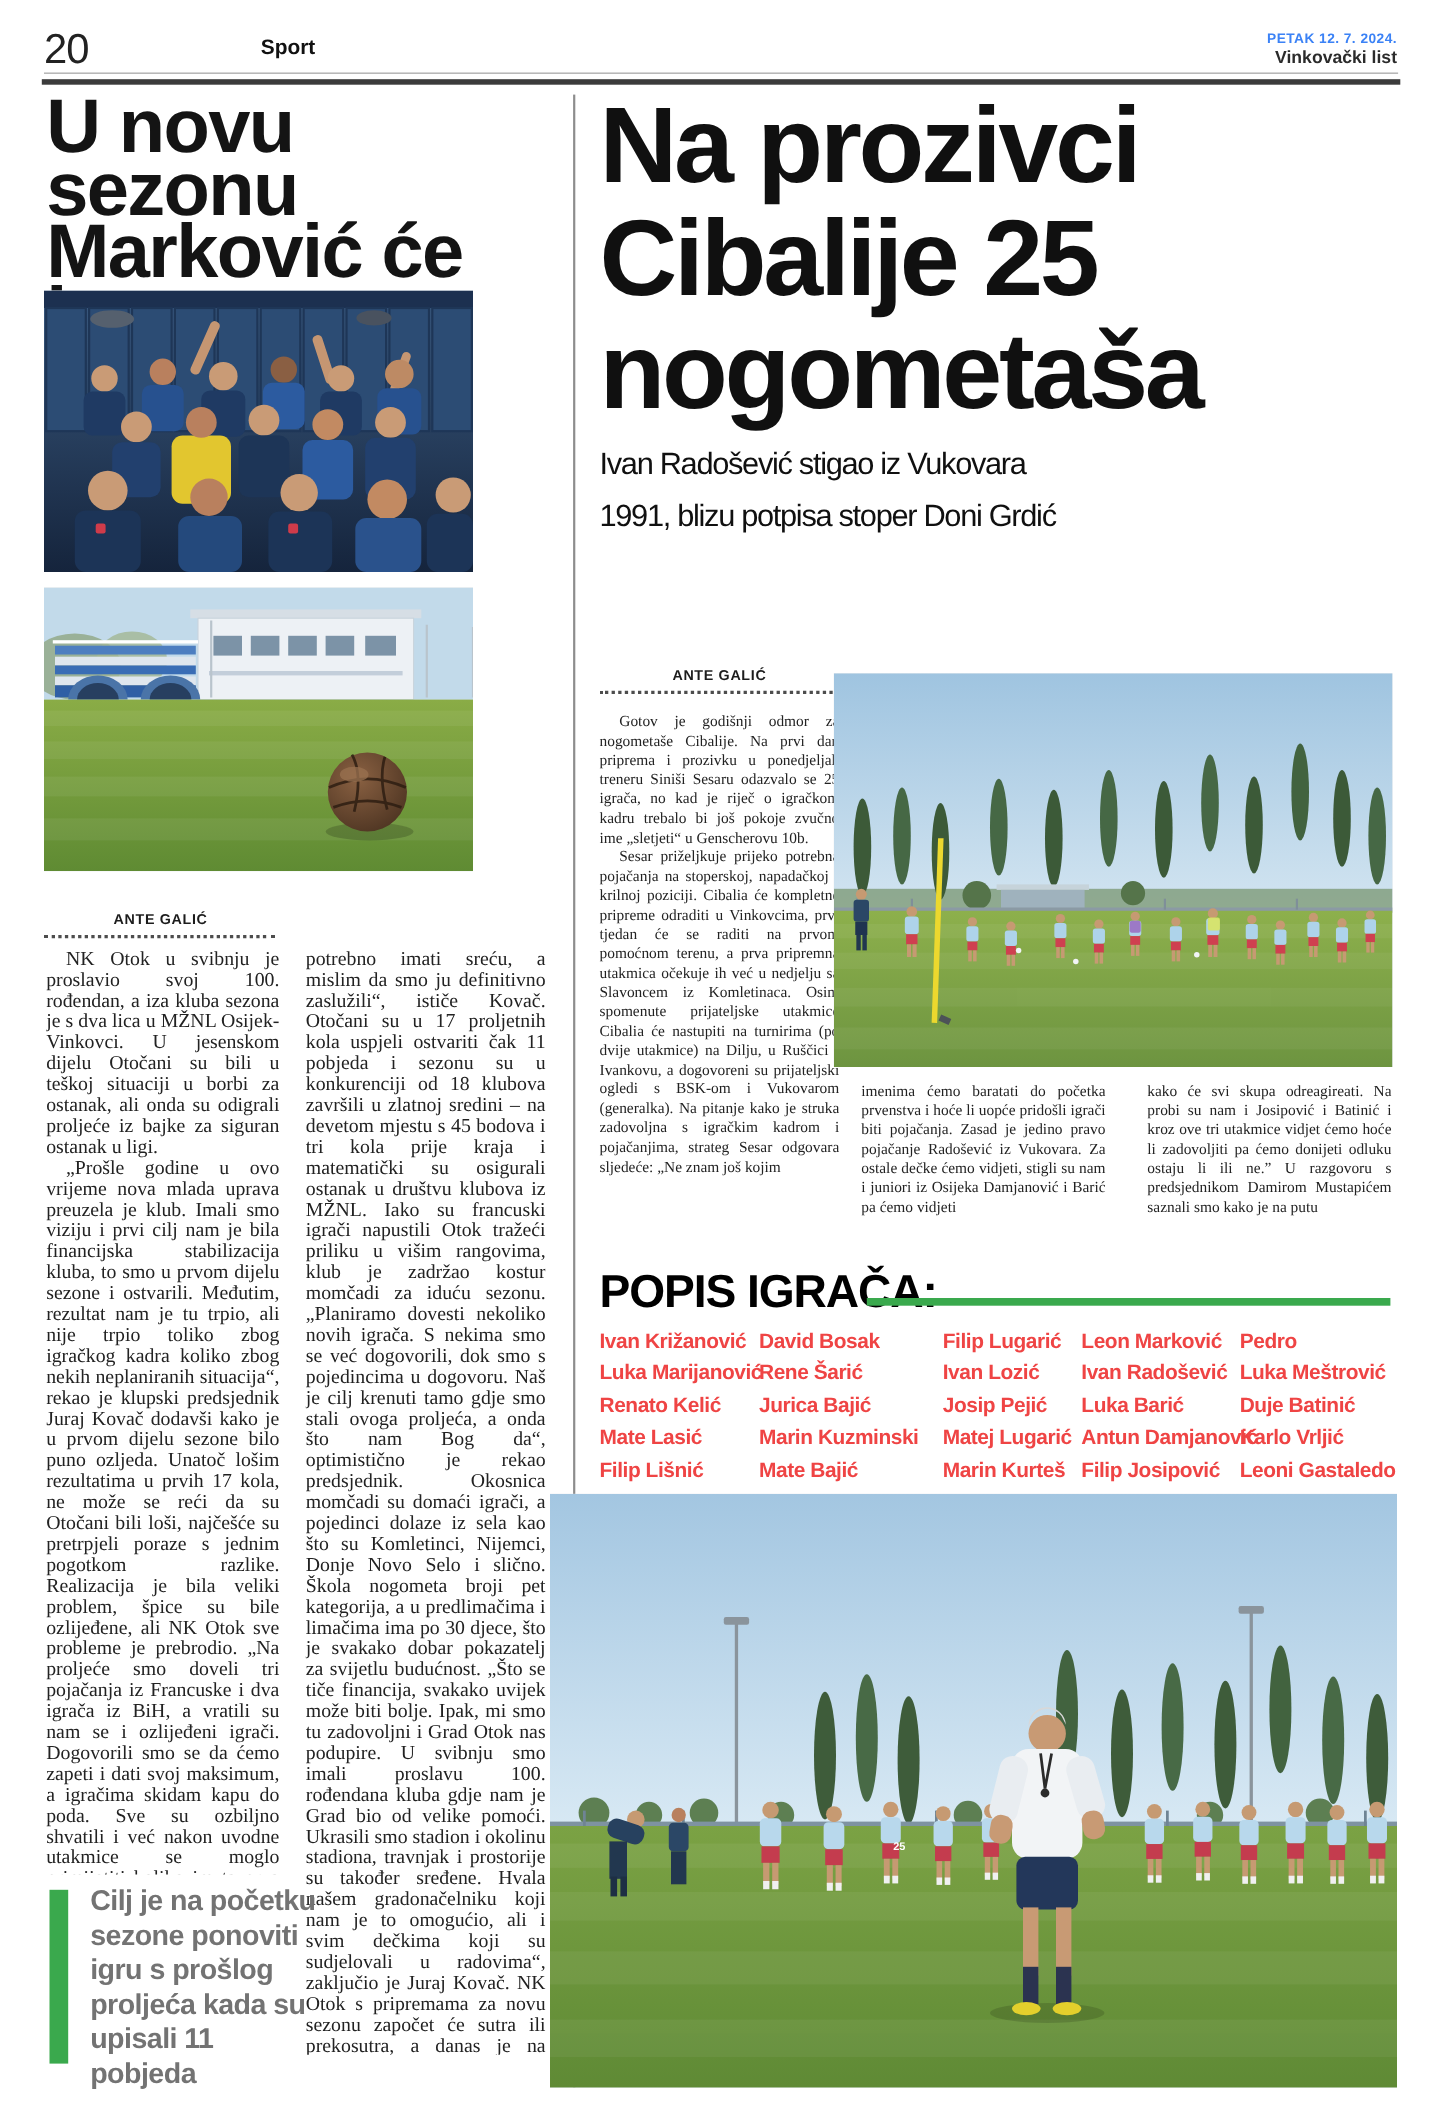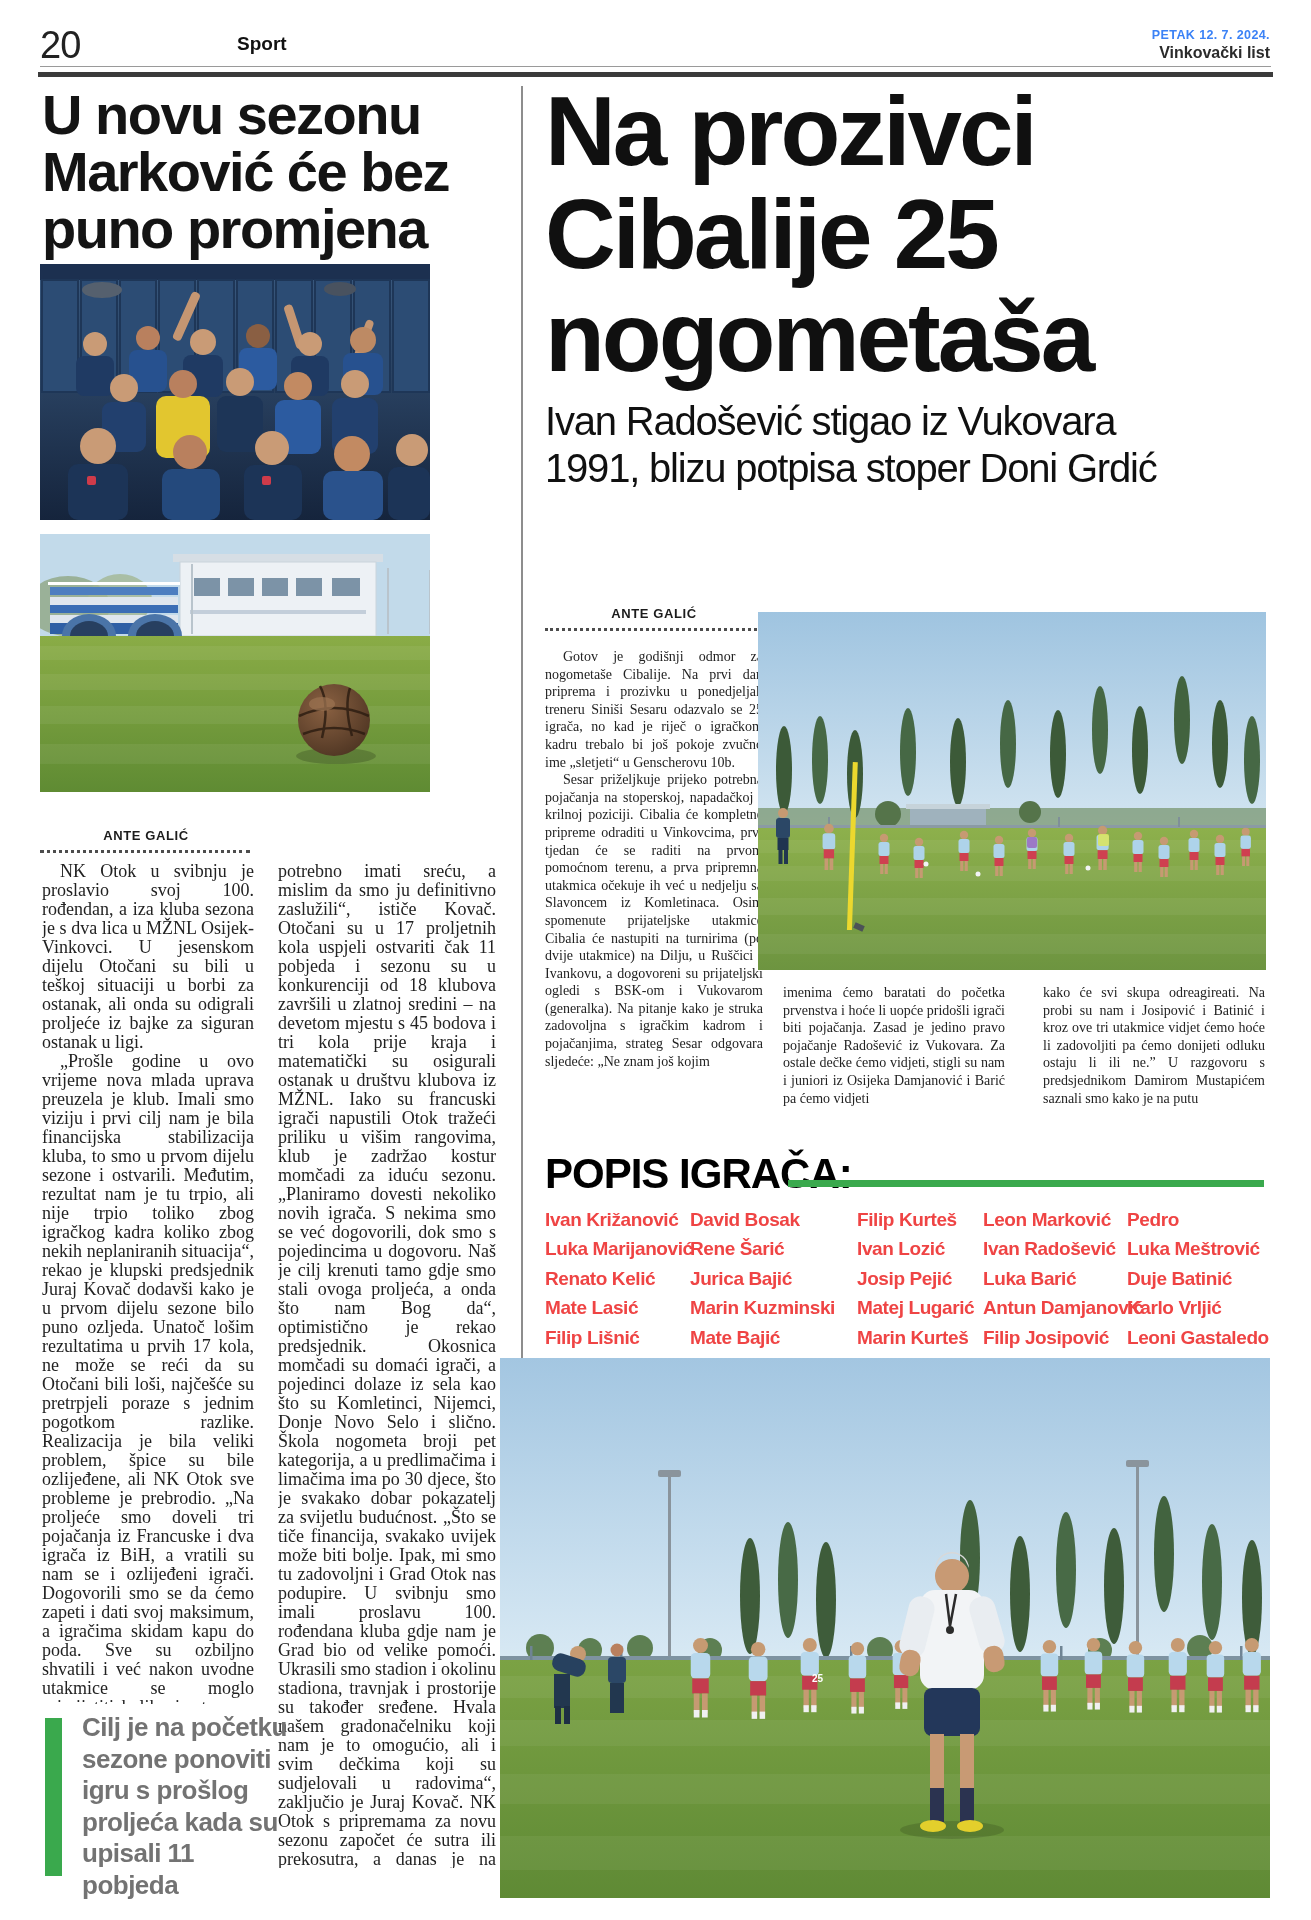--- a/index.html
+++ b/index.html
@@ -10,21 +10,21 @@
   
   .pg-num{left:40px;top:24px;font-family:"Liberation Sans",sans-serif;font-size:38px;font-weight:400;color:#222;letter-spacing:-1px;}
   .section{left:237px;top:33px;font-family:"Liberation Sans",sans-serif;font-size:19px;font-weight:700;color:#111;}
   .hdr-date{right:41px;top:28px;font-family:"Liberation Sans",sans-serif;font-size:12.5px;font-weight:700;color:#3b82f6;letter-spacing:.4px;text-align:right;}
   .hdr-pub{right:41px;top:44px;font-family:"Liberation Sans",sans-serif;font-size:16px;font-weight:700;color:#2b2b2b;text-align:right;}
   .hdr-thin{left:40px;top:66px;width:1231px;height:1px;background:#9a9a9a;}
   .hdr-thick{left:38px;top:72px;width:1235px;height:5px;background:#3b3b3b;}
 
   
   .l-headline{left:42px;top:86px;width:460px;font-family:"Liberation Sans",sans-serif;
-      font-size:56px;line-height:57px;font-weight:800;letter-spacing:-1.5px;color:#141414;}
+      font-size:69px;line-height:57px;font-weight:800;letter-spacing:-1.5px;color:#141414;}
   .photo{overflow:hidden;background:#dfe6ec;}
   .photo svg{display:block;}
   .ph1{left:40px;top:264px;width:390px;height:256px;}
   .ph2{left:40px;top:534px;width:390px;height:258px;}
   .byline{font-family:"Liberation Sans",sans-serif;font-size:13px;font-weight:700;letter-spacing:.6px;color:#1c1c1c;text-align:center;}
   .l-byline{left:40px;top:828px;width:212px;}
   .dotted{border-top:3px dotted #4d4d4d;height:0;}
   .l-dot{left:40px;top:850px;width:210px;}
   .bodytxt{font-size:18px;line-height:19px;text-align:justify;color:#222;overflow:hidden;}
   .bodytxt p{margin:0;text-indent:18px;}
@@ -35,21 +35,21 @@
   .quote-txt{left:82px;top:1712px;width:212px;font-family:"Liberation Sans",sans-serif;
       font-size:26px;line-height:31.5px;font-weight:800;letter-spacing:-.5px;color:#737373;}
 
   
   .vdiv{left:521px;top:86px;width:1.5px;height:1812px;background:#8d8d8d;}
 
   
   .m-headline{left:545px;top:80px;width:740px;font-family:"Liberation Sans",sans-serif;
       font-size:98px;line-height:103px;font-weight:800;letter-spacing:-3px;color:#101010;}
   .m-subhead{left:545px;top:398px;width:640px;font-family:"Liberation Sans",sans-serif;
-      font-size:40px;line-height:47px;font-weight:400;letter-spacing:-1.2px;color:#101010;}
+      font-size:28px;line-height:47px;font-weight:400;letter-spacing:-1.2px;color:#101010;}
   .m-byline{left:545px;top:606px;width:218px;}
   .m-dot{left:545px;top:628px;width:218px;}
   .m-body{font-size:14px;line-height:17.6px;}
   .m-col1{left:545px;top:648px;width:218px;height:492px;}
   .m-col2{left:783px;top:984px;width:222px;height:158px;}
   .m-col3{left:1043px;top:984px;width:222px;height:158px;}
   .ph3{left:758px;top:612px;width:508px;height:358px;}
   .ph4{left:500px;top:1358px;width:770px;height:540px;}
 
   .roster-title{left:545px;top:1150px;font-family:"Liberation Sans",sans-serif;
@@ -360,21 +360,21 @@
     <div>Filip Lišnić</div>
   </div>
   <div class="abs roster-col rc1">
     <div>David Bosak</div>
     <div>Rene Šarić</div>
     <div>Jurica Bajić</div>
     <div>Marin Kuzminski</div>
     <div>Mate Bajić</div>
   </div>
   <div class="abs roster-col rc2">
-    <div>Filip Kurteš</div>
+    <div>Filip Lugarić</div>
     <div>Ivan Lozić</div>
     <div>Josip Pejić</div>
     <div>Matej Lugarić</div>
     <div>Marin Kurteš</div>
   </div>
   <div class="abs roster-col rc3">
     <div>Leon Marković</div>
     <div>Ivan Radošević</div>
     <div>Luka Barić</div>
     <div>Antun Damjanović</div>

